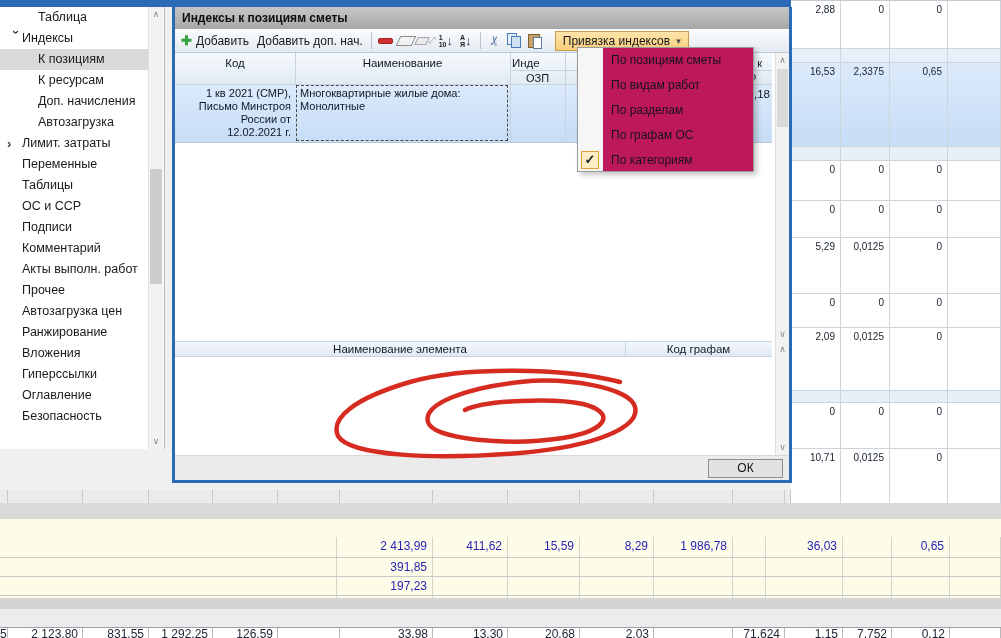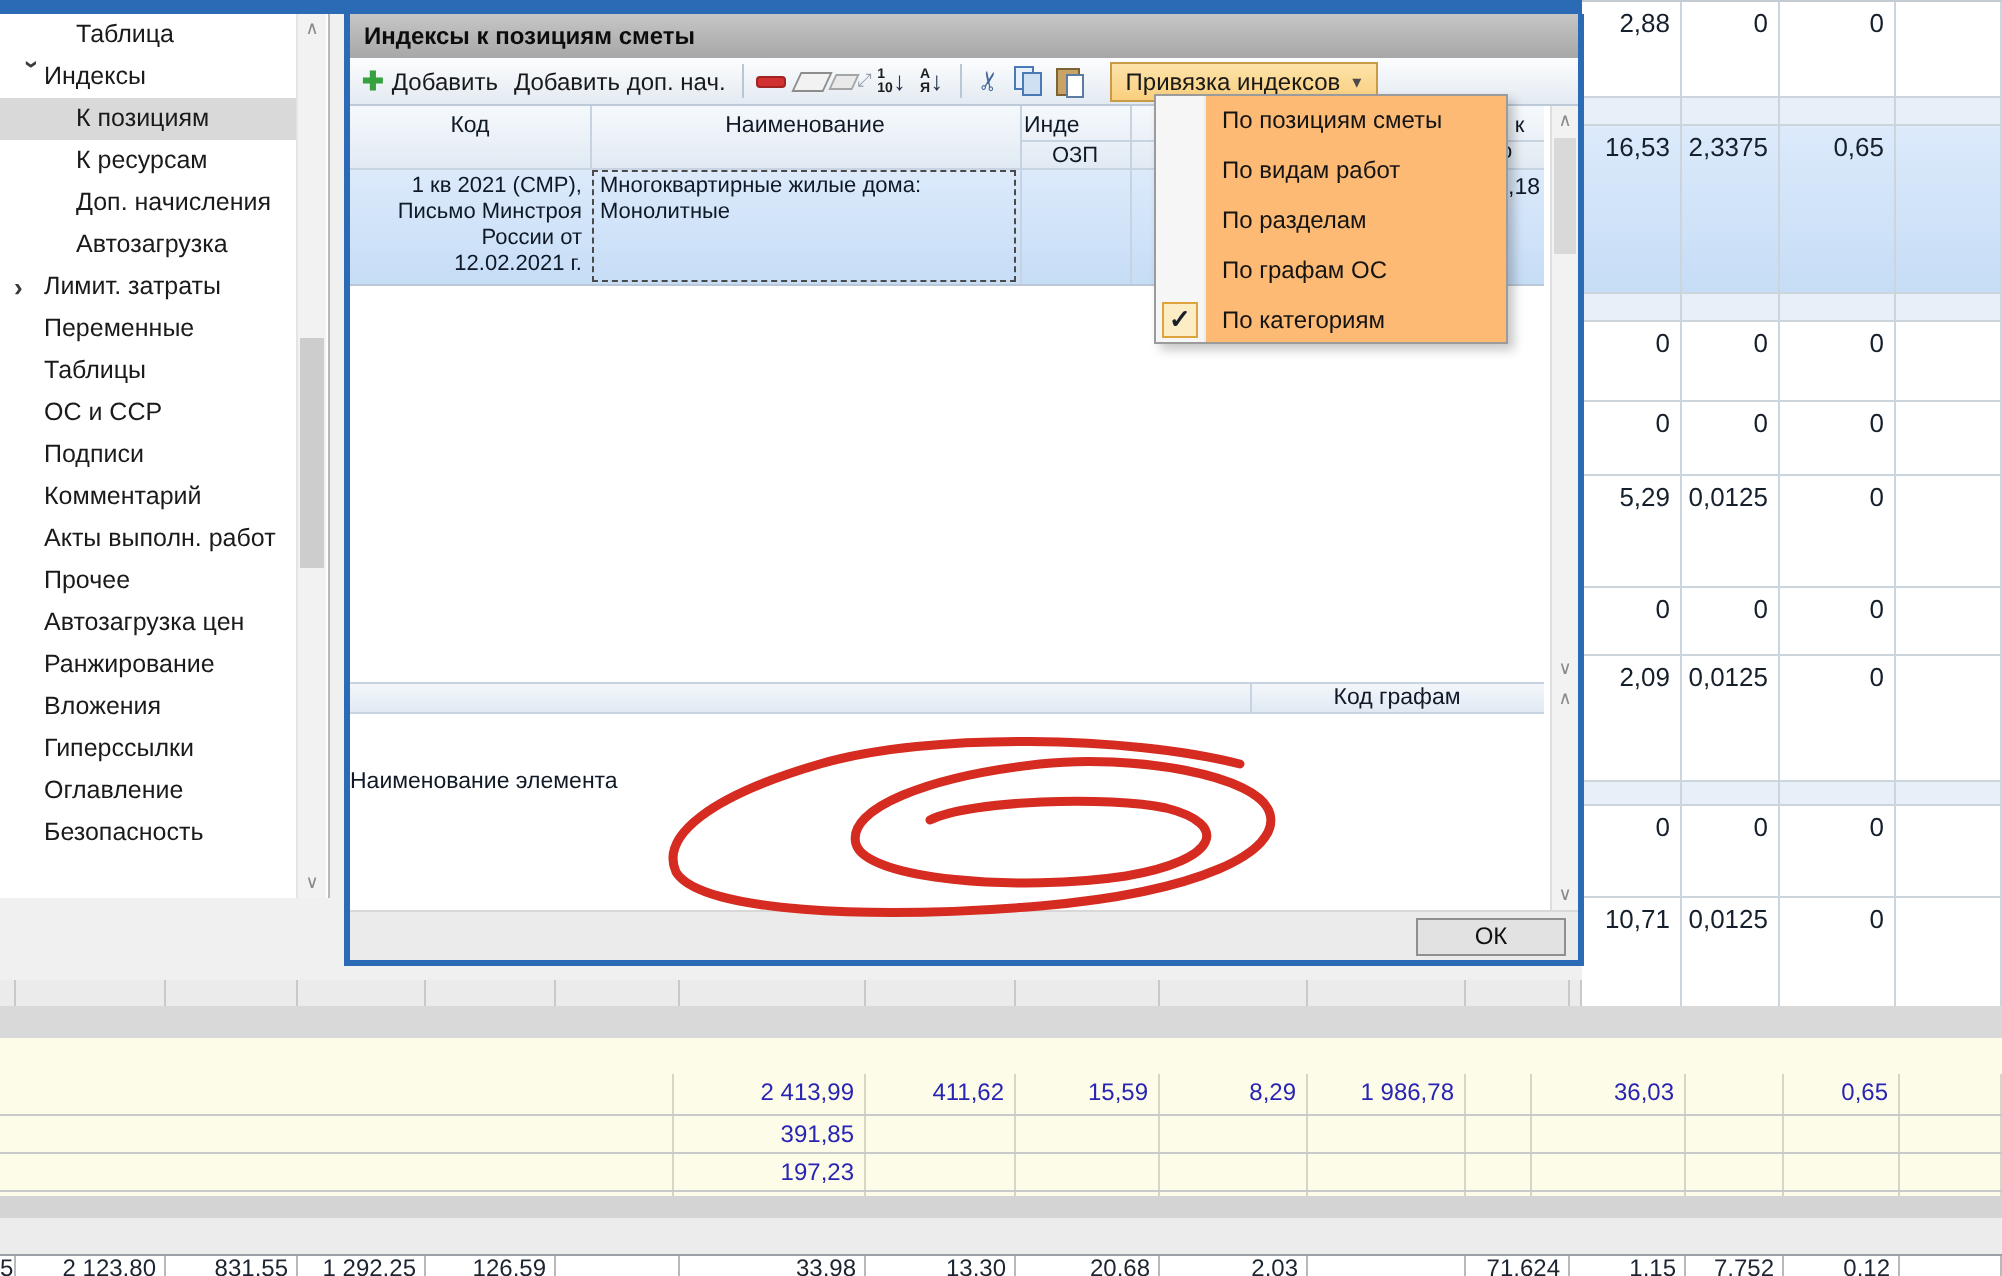--- a/index.html
+++ b/index.html
@@ -5,21 +5,21 @@
   html,body{margin:0;padding:0;background:#555;}
   .screen{position:relative;width:1001px;height:638px;background:#f0f0f0;
     font-family:"Liberation Sans",sans-serif;overflow:hidden;}
 
   
   .bg-rt{position:absolute;left:791px;top:0;width:210px;height:503px;background:#fff;border-top:1px solid #c3cad2;}
   .bg-rt .rrow{position:absolute;left:0;width:210px;border-bottom:1px solid #ccd4dc;box-sizing:border-box;}
   .bg-rt .band{background:#e7f0f8;}
   .bg-rt .sel{background:linear-gradient(#dceafb,#c6ddf6);}
   .rcell{position:absolute;top:0;height:100%;box-sizing:border-box;border-right:1px solid #ccd4dc;
-    text-align:right;padding:3px 5px 0 0;font-size:13px;color:#16202c;overflow:hidden;}
+    text-align:right;padding:3px 5px 0 0;font-size:10px;color:#16202c;overflow:hidden;}
 
   
   .bg-ls{position:absolute;left:0;top:490px;width:791px;height:13px;background:#ebebeb;}
   .lscell{position:absolute;top:0;height:100%;box-sizing:border-box;border-right:1px solid #c9c9c9;}
   .band1{position:absolute;left:0;top:503px;width:1001px;height:16px;background:#d9d9d9;}
   .band2{position:absolute;left:0;top:598px;width:1001px;height:11px;background:#d4d4d4;}
   .band3{position:absolute;left:0;top:609px;width:1001px;height:18px;background:#ececec;}
   .summary{position:absolute;left:0;top:519px;width:1001px;height:79px;background:#fdfce9;}
   .sum-row{position:absolute;left:0;width:1001px;border-bottom:1px solid #c9c9c9;box-sizing:border-box;margin-top:18px;}
   .sum-cell{position:absolute;top:0;height:100%;box-sizing:border-box;border-right:1px solid #d6d6c8;
@@ -85,28 +85,28 @@
     padding:1px 3px;box-sizing:border-box;line-height:13px;}
   .frag-val{position:absolute;left:555px;top:3px;width:40px;text-align:right;font-size:11.5px;}
   .frag-h{position:absolute;left:560px;top:3px;width:36px;text-align:center;font-size:11px;line-height:13px;}
 
   .dlg-scroll{position:absolute;background:#f2f2f2;border-left:1px solid #dedede;box-sizing:border-box;width:14px;left:600px;}
   .ds-arrow{position:absolute;left:0;width:13px;height:14px;text-align:center;color:#8a8a8a;font-size:9px;line-height:14px;}
   .ds-thumb{position:absolute;left:1px;width:11px;background:#d9d9d9;}
 
   .e-head{position:absolute;left:0;top:334px;width:597px;height:16px;background:linear-gradient(#f3f7fb,#e0e9f2);
     border-top:1px solid #c7d3e0;border-bottom:1px solid #c7d3e0;box-sizing:border-box;font-size:11.5px;color:#101a26;}
-  .e-name{position:absolute;left:0;top:1px;width:450px;margin-top:42px;}
+  .e-name{position:absolute;left:0;top:1px;width:450px;text-align:center;}
   .e-code{position:absolute;left:450px;top:1px;width:147px;text-align:center;}
   .dlg-footer{position:absolute;left:0;top:448px;width:614px;height:25px;background:#ebebeb;border-top:1px solid #d8d8d8;box-sizing:border-box;}
   .ok-btn{position:absolute;left:533px;top:452px;width:75px;height:19px;background:#e2e2e2;border:1px solid #8f8f8f;
     box-sizing:border-box;font-size:12px;text-align:center;line-height:16px;color:#111;}
 
   
-  .menu{position:absolute;left:577px;top:47px;width:177px;height:125px;background:#fdba74;border:1px solid #9b9b9b;
+  .menu{position:absolute;left:577px;top:47px;width:177px;height:125px;background:#be185d;border:1px solid #9b9b9b;
     box-shadow:3px 3px 5px rgba(0,0,0,0.22);box-sizing:border-box;z-index:40;}
   .menu-gutter{position:absolute;left:0;top:0;width:24px;height:123px;background:#f6f6f6;border-right:1px solid #ececec;}
   .menu-item{position:absolute;left:0;width:175px;height:25px;line-height:25px;font-size:12px;color:#141414;
     padding-left:33px;box-sizing:border-box;white-space:nowrap;}
   .menu-check{position:absolute;left:3px;width:18px;height:18px;background:#fcedc5;border:1px solid #dfa33d;
     box-sizing:border-box;color:#18202b;font-size:13px;font-weight:bold;text-align:center;line-height:16px;}
 
   .spiral{position:absolute;left:315px;top:360px;z-index:30;}
 </style>
 </head>

